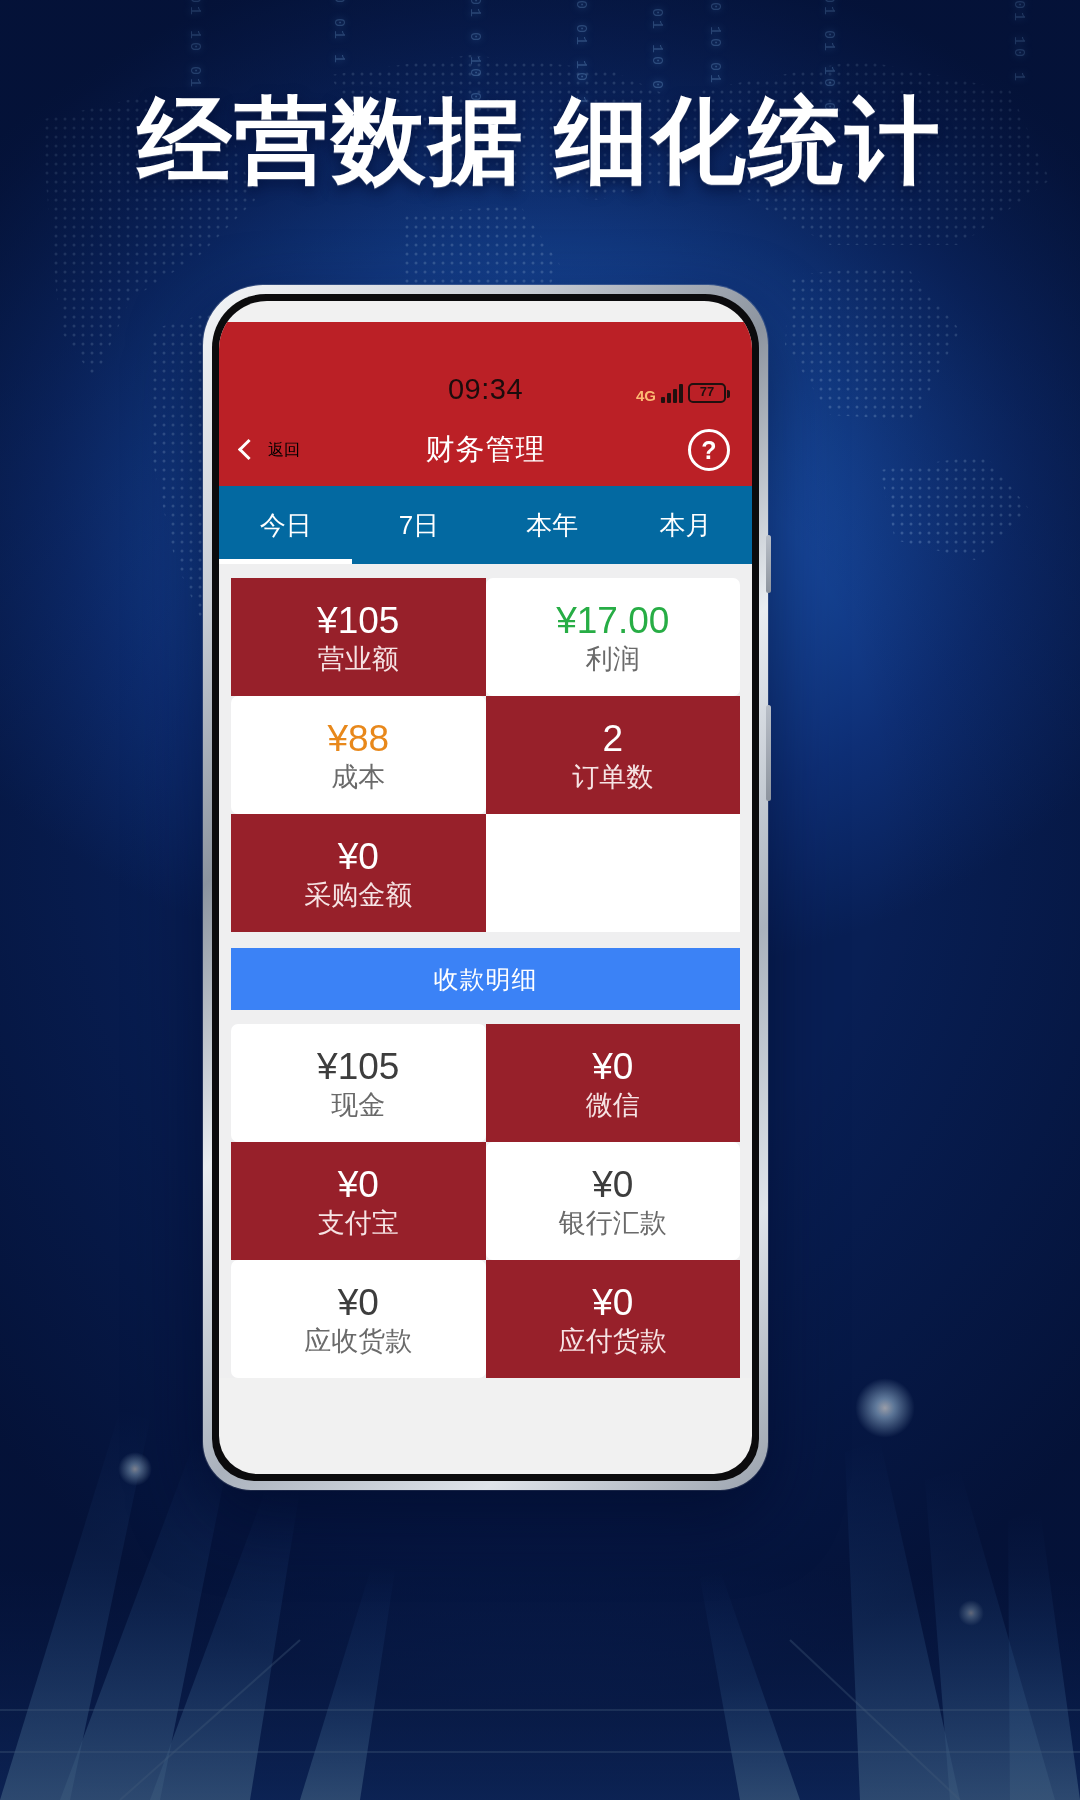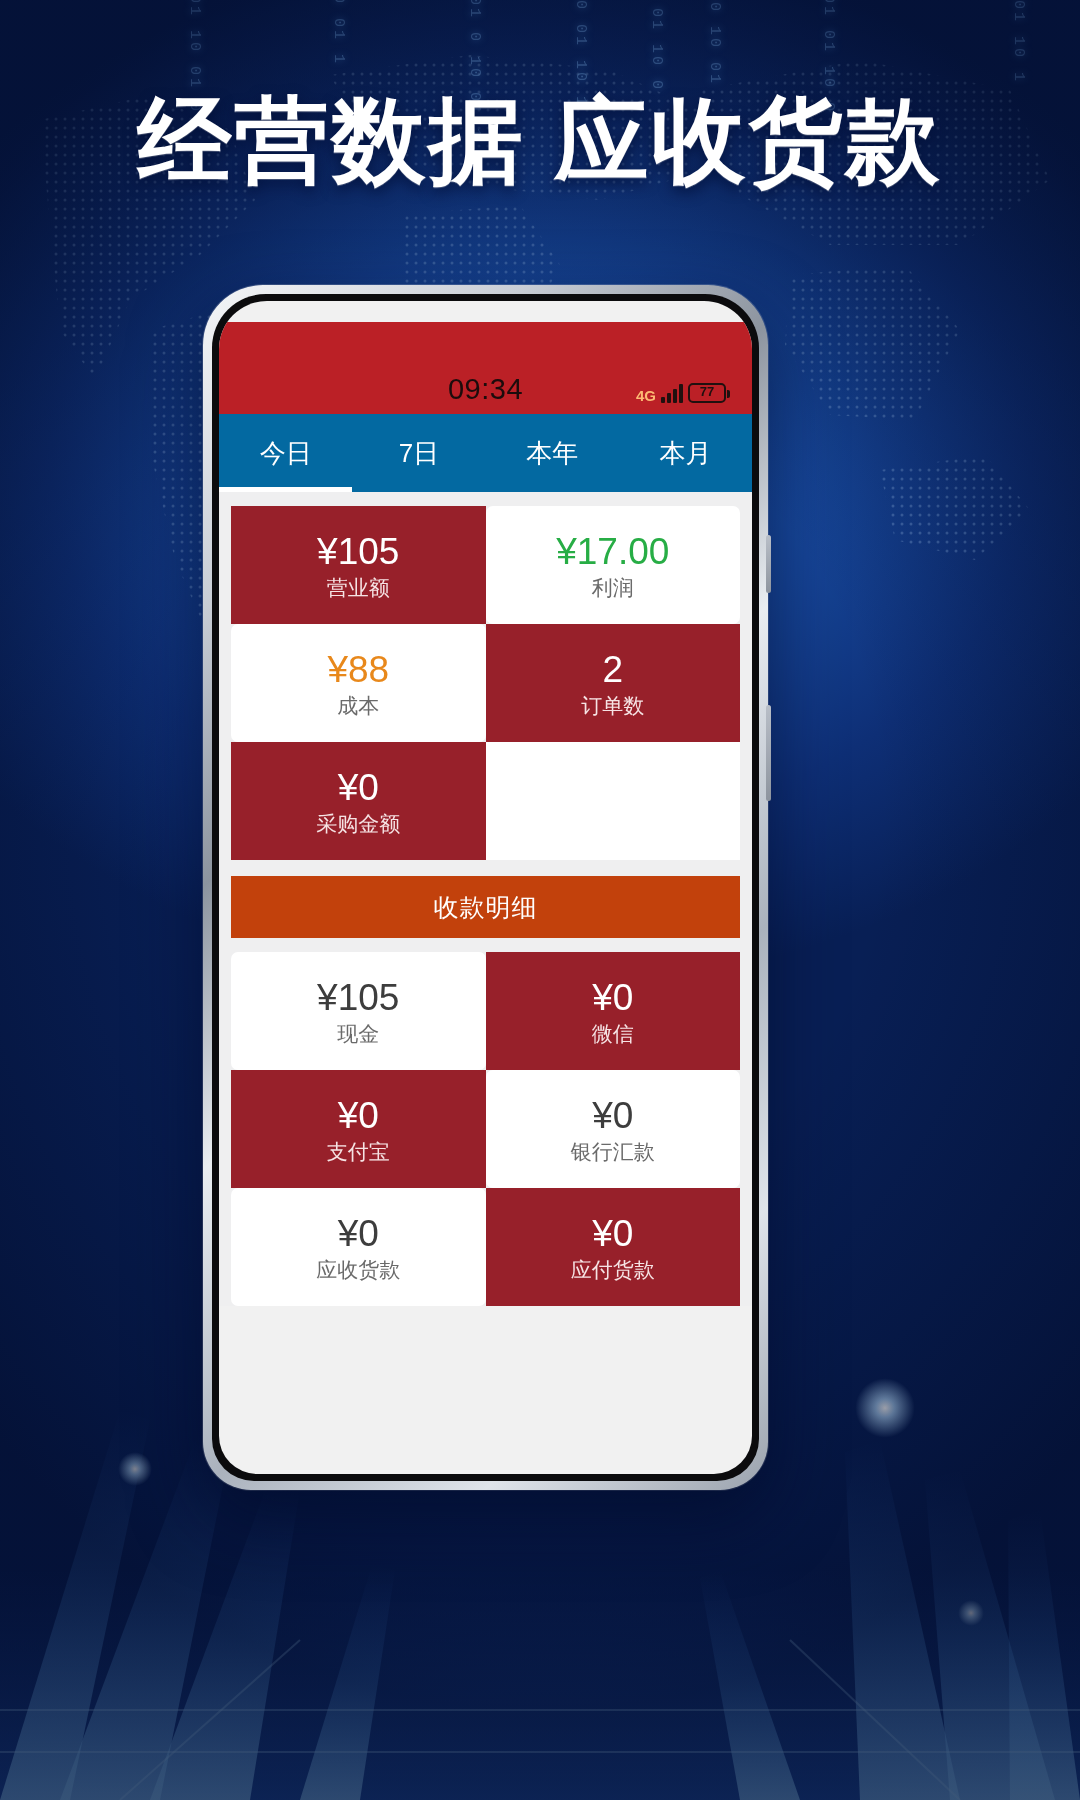--- a/index.html
+++ b/index.html
@@ -123,31 +123,31 @@
   #content { background:#efeff0; padding:14px 12px 0 12px; }
 
   .grid { display:grid; grid-template-columns:1fr 1fr; background:#efeff0; }
   .cell {
     height:118px; display:flex; flex-direction:column; align-items:center;
     justify-content:center; gap:7px;
   }
   .cell.red { background:#97202a; }
   .cell.white { background:#ffffff;border-radius:7px; }
   .cell-val { font-size:37px; font-weight:normal; line-height:1; }
-  .cell-lbl { font-size:21px; line-height:1; }
+  .cell-lbl { font-size:27px; line-height:1; }
   .cell.red .cell-val { color:#ffffff; }
   .cell.red .cell-lbl { color:#f6e3e4; }
   .cell.white .cell-val { color:#3d3d3d; }
   .cell.white .cell-lbl { color:#6a6a6a; }
   .cell.white .cell-val.green { color:#27ad45; }
   .cell.white .cell-val.orange { color:#e8881b; }
   .cell.blank { background:#ffffff; }
 
   #section-bar {
-    margin:16px 0 14px 0; height:62px; background:#c2410c;
+    margin:16px 0 14px 0; height:62px; background:#3b82f6;
     display:flex; align-items:center; justify-content:center;
     font-size:25px; color:#fff; letter-spacing:1px;
   }
 </style>
 </head>
 <body>
 
 <div id="bg">
   <div class="bg-base"></div>
   <svg class="map" viewBox="0 0 1080 980" preserveAspectRatio="none">
@@ -205,21 +205,21 @@
       <path d="M120 560 L300 400"></path>
         <path d="M960 560 L790 400"></path>
     </g>
   </svg>
   <div class="glow-dot" style="left:855px;  top:1378px; width:60px;  height:60px;"></div>
   <div class="glow-dot" style="left:118px;  top:1452px; width:34px;  height:34px;"></div>
   <div class="glow-dot" style="left:958px;  top:1600px; width:26px;  height:26px;"></div>
   <div class="bg-vign"></div>
 </div>
 
-<div id="headline">经营数据 应收货款</div>
+<div id="headline">经营数据 细化统计</div>
 
 <div id="phone">
   <div class="side-btn" style="top:250px; height:58px;"></div>
   <div class="side-btn" style="top:420px; height:96px;"></div>
 
   <div id="phone-inner">
     <div id="screen">
 
       <div id="statusbar">
         <div id="clock">09:34</div>
@@ -230,20 +230,28 @@
               <i style="height:10px"></i>
               <i style="height:14px"></i>
               <i style="height:19px"></i>
           </div>
           <div class="battery">
             <span id="batt-num">77</span>
           </div>
         </div>
       </div>
 
+      <div id="navbar">
+        <div id="back-btn">
+          <span id="chev"></span>
+          <span>返回</span>
+        </div>
+        <div id="nav-title">财务管理</div>
+        <div id="help-btn">?</div>
+      </div>
 
       <div id="tabs">
         <div class="tab active">今日</div>
         <div class="tab">7日</div>
         <div class="tab">本年</div>
         <div class="tab">本月</div>
       </div>
 
       <div id="content">
 

